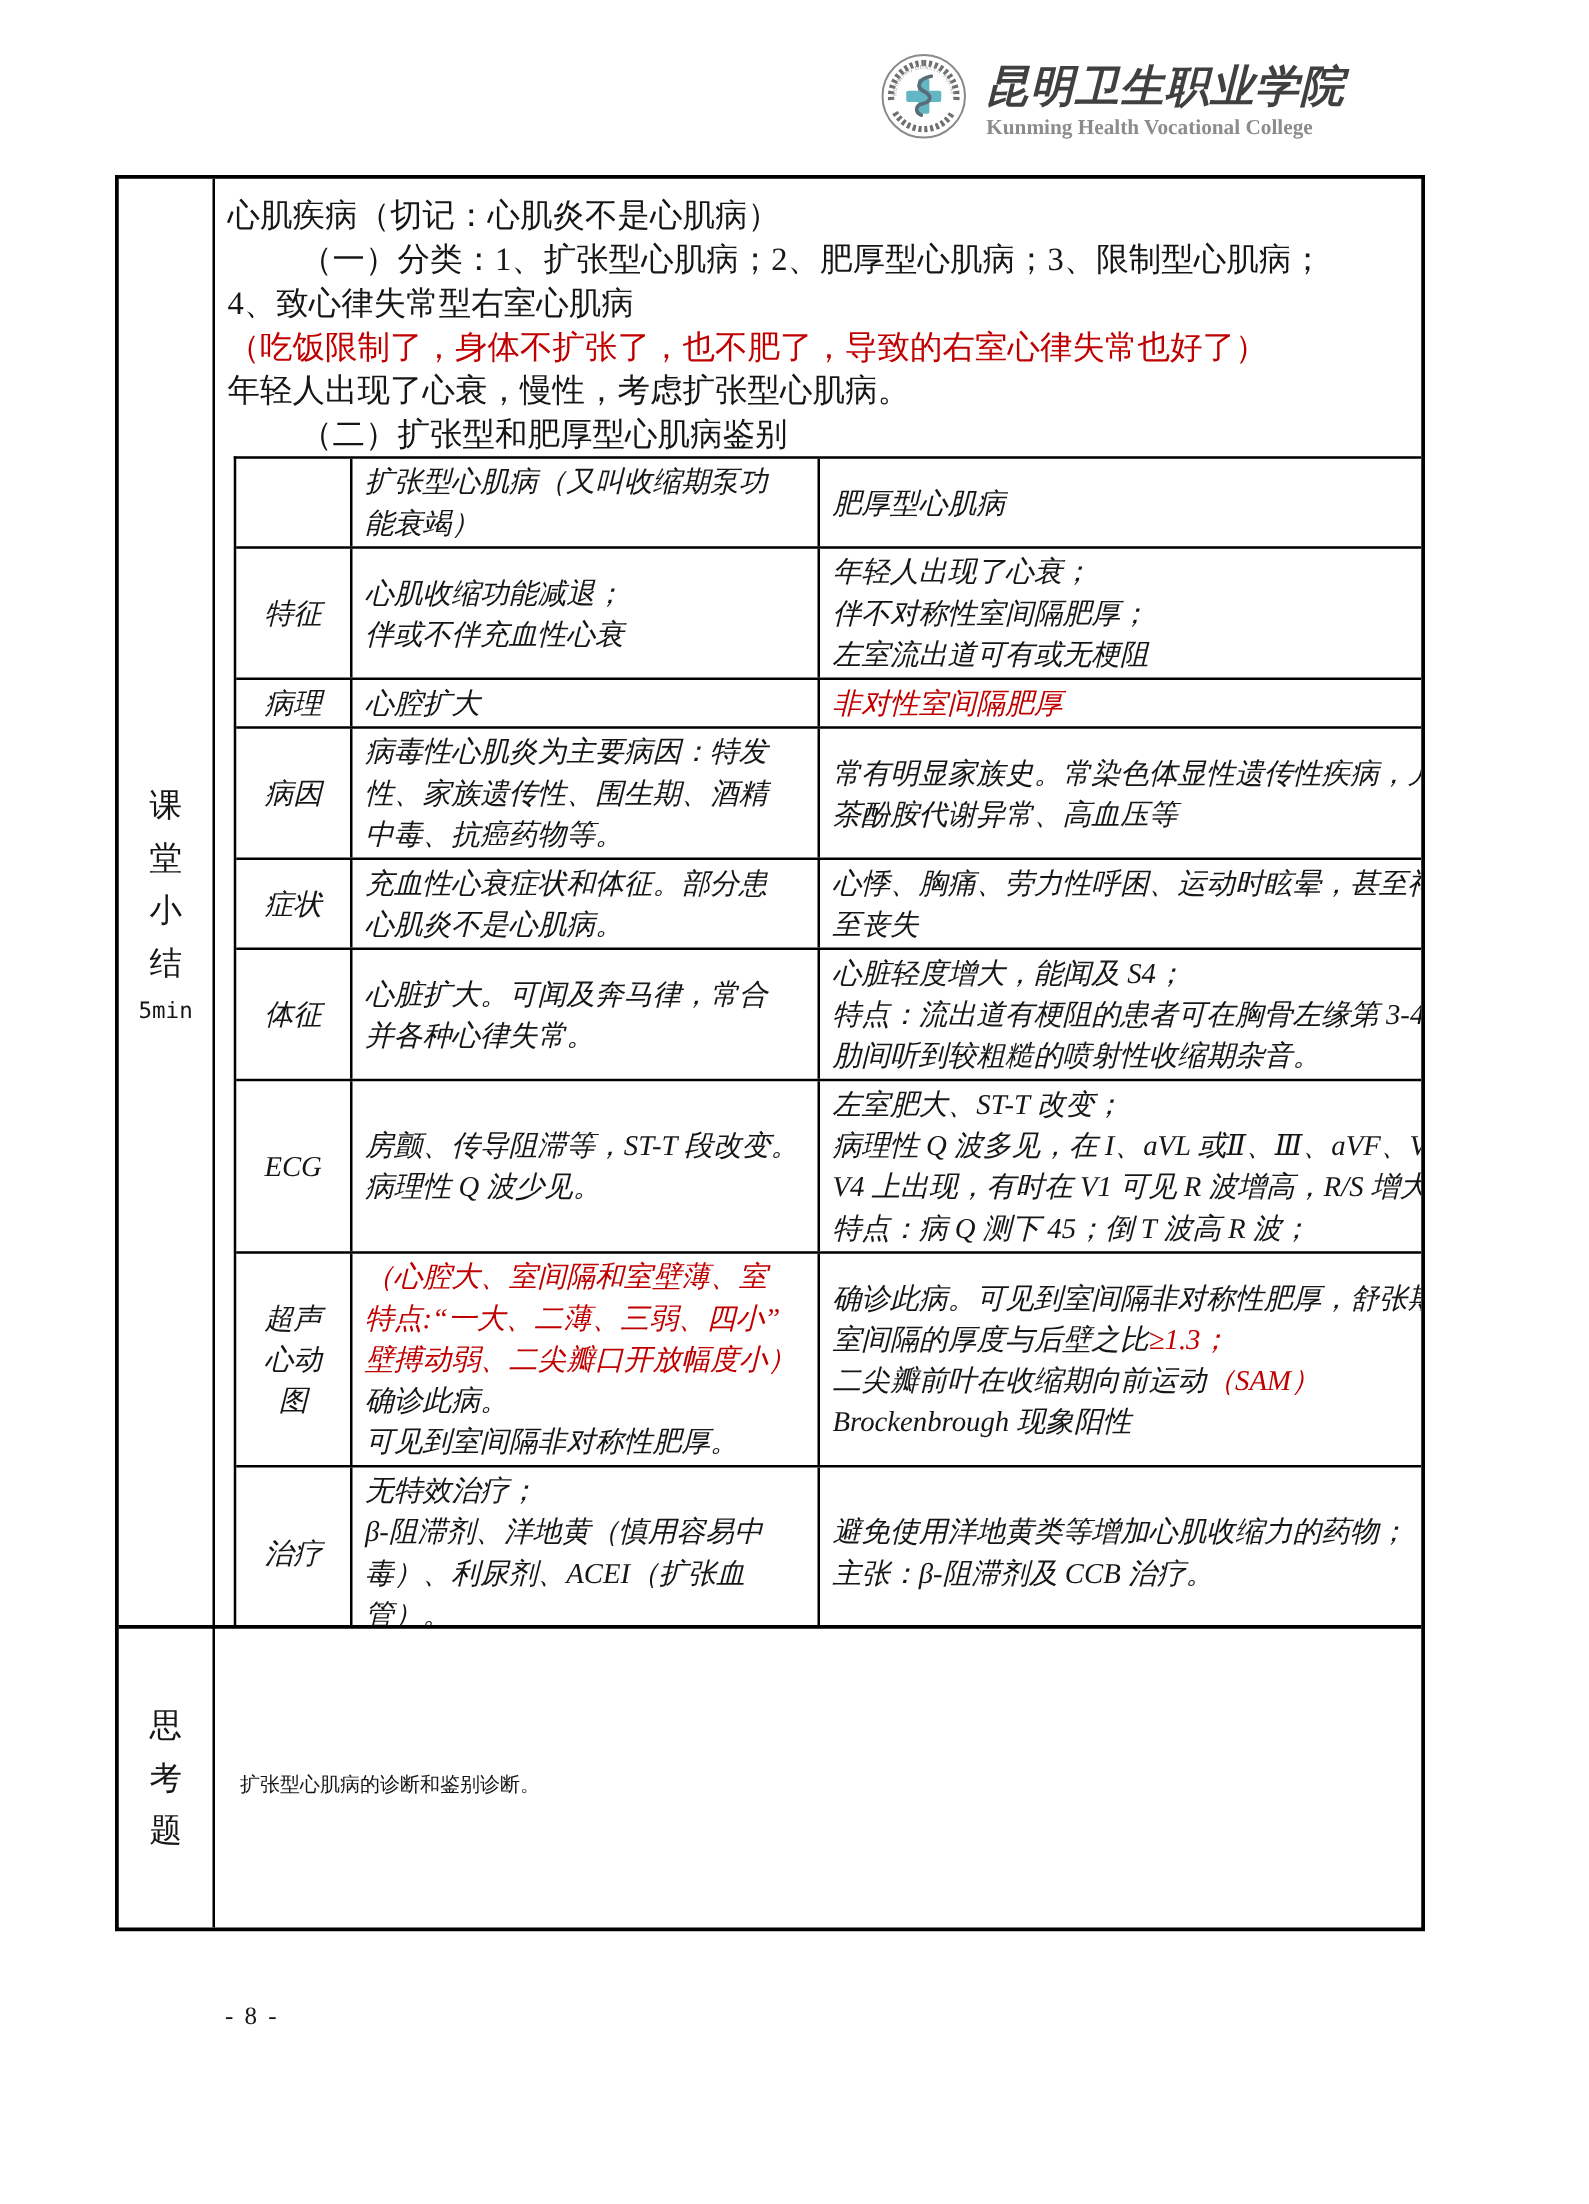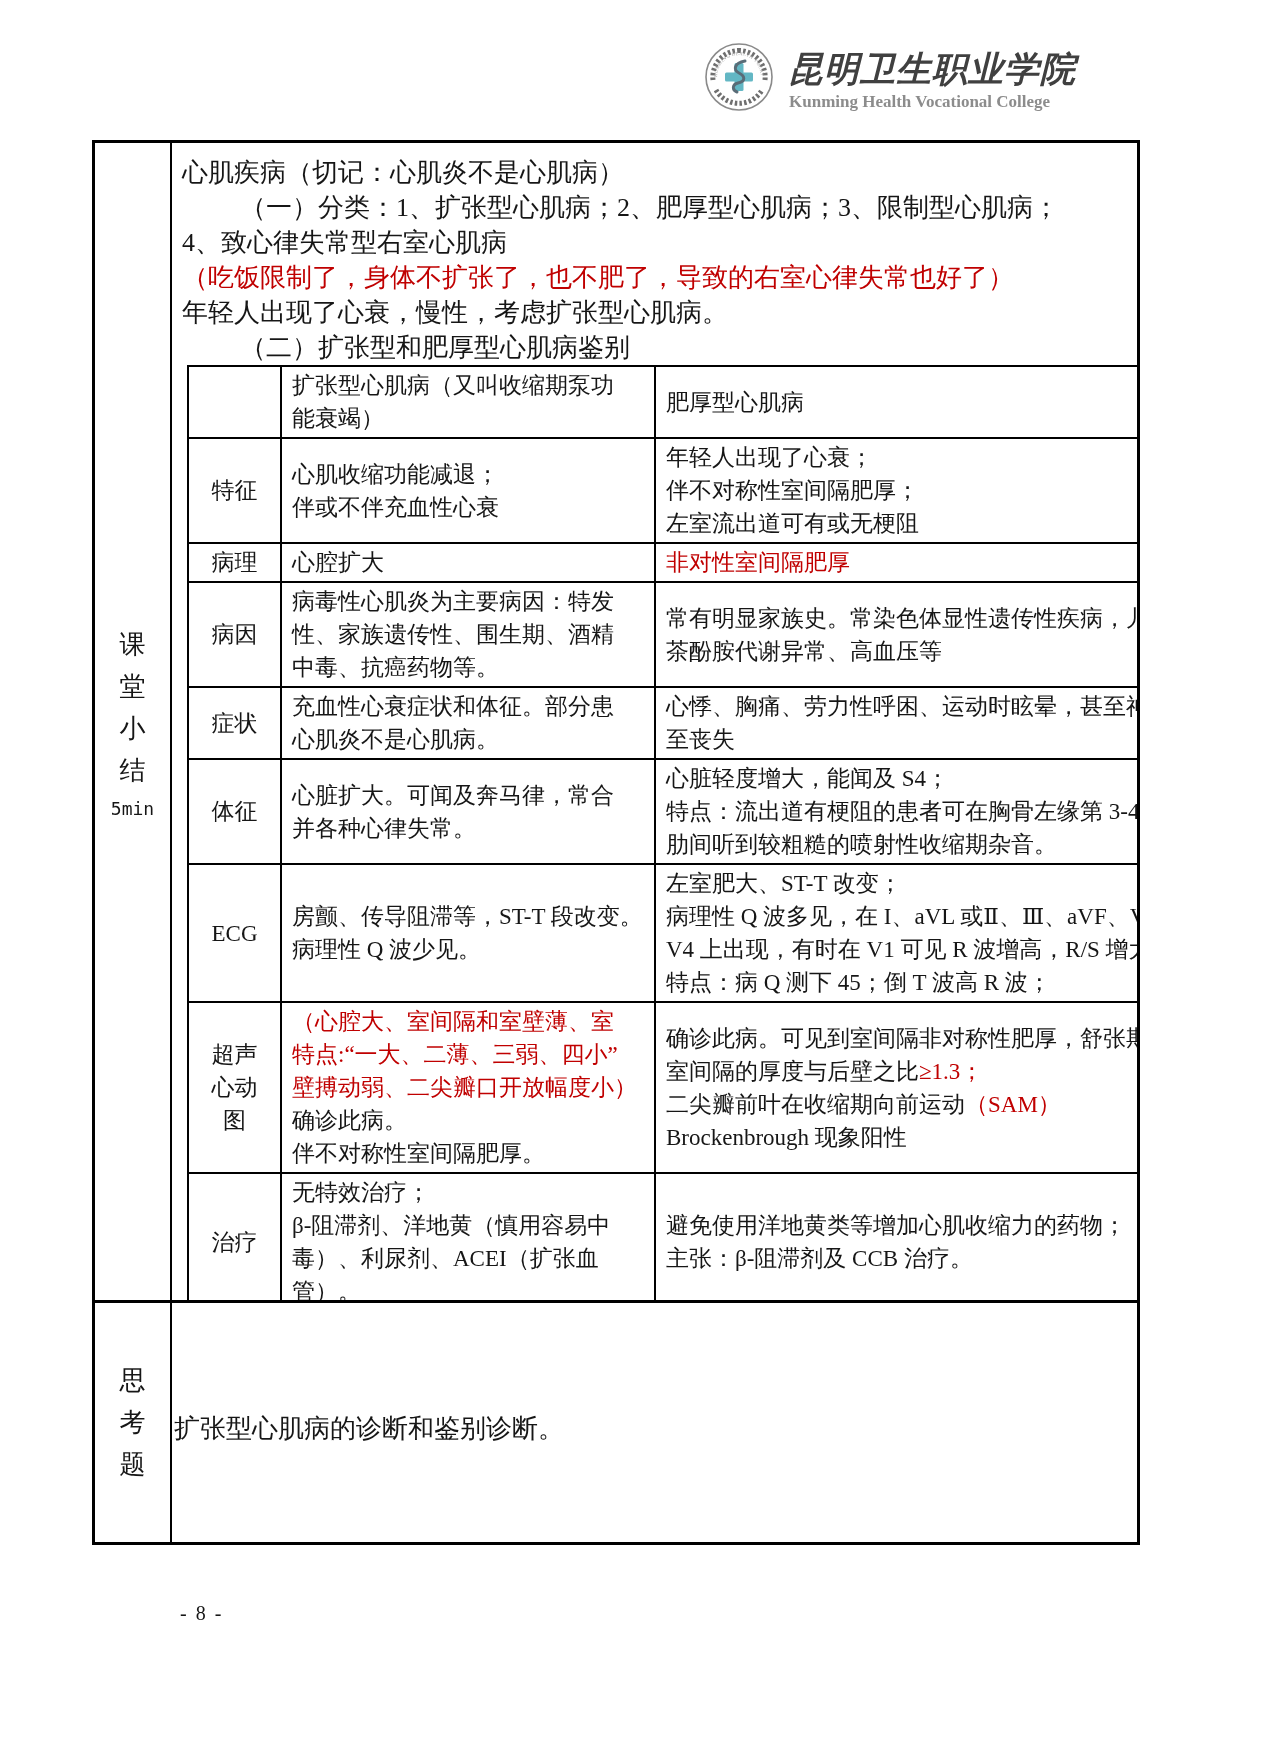--- a/index.html
+++ b/index.html
@@ -49,40 +49,41 @@
   .para { font-size:26px; line-height:35px; white-space:nowrap; }
   .para.indent { padding-left:58px; }
 
   
   .cmp-table {
     margin-left:15px;
     border-top:2.5px solid #000;
     border-left:2.5px solid #000;
     border-bottom:2.5px solid #000;
     width:calc(100% - 15px);
+    font-style:italic;
   }
   .t-row { display:flex; align-items:stretch; }
   .t-row + .t-row { border-top:2.5px solid #000; }
   .t-cell {
     display:flex; flex-direction:column; justify-content:center;
     padding:2px 10px; font-size:23px; line-height:33px;
   }
   .t-label {
     width:93px; flex:0 0 93px;
     border-right:2.5px solid #000;
     text-align:center; padding:2px 2px;
   }
   .t-c1 { width:374px; flex:0 0 374px; border-right:2.5px solid #000; }
   .t-c2 { flex:1 1 auto; overflow:hidden; }
   .t-c2 .ln { white-space:nowrap; }
   .ln { min-height:33px; }
 
   
   .content-2 { display:flex; align-items:center; }
-  .question-text { font-size:26px; padding-left:2px; padding-top:12px; }
+  .question-text { font-size:16px; padding-left:20px; padding-top:12px; }
 
   .pageno { position:absolute; left:180px; top:1602px; font-size:20px; letter-spacing:2px; }
 </style>
 </head>
 <body>
 
 <div class="masthead">
   <svg class="seal" width="70" height="70" viewBox="0 0 70 70">
     <circle cx="35" cy="35" r="33" fill="#ffffff" stroke="#8a8a8a" stroke-width="1.6"></circle>
     <path d="M 9,38 A 26.5,26.5 0 0 1 35,8.5" fill="none" stroke="#6f6f6f" stroke-width="5" stroke-dasharray="2.5 2.2"></path>
@@ -219,21 +220,21 @@
           <div class="t-cell t-label">
             <div class="ln"><span>超声</span></div>
             <div class="ln"><span>心动</span></div>
             <div class="ln"><span>图</span></div>
           </div>
           <div class="t-cell t-c1">
             <div class="ln"><span class="red">（心腔大、室间隔和室壁薄、室</span></div>
             <div class="ln"><span class="red">特点:“一大、二薄、三弱、四小”</span></div>
             <div class="ln"><span class="red">壁搏动弱、二尖瓣口开放幅度小）</span></div>
             <div class="ln"><span>确诊此病。</span></div>
-            <div class="ln"><span>伴不对称性室间隔肥厚。</span></div>
+            <div class="ln"><span>可见到室间隔非对称性肥厚。</span></div>
           </div>
           <div class="t-cell t-c2">
             <div class="ln"><span>确诊此病。可见到室间隔非对称性肥厚，舒张期</span></div>
             <div class="ln"><span>室间隔的厚度与后壁之比</span><span class="red">≥1.3；</span></div>
             <div class="ln"><span>二尖瓣前叶在收缩期向前运动</span><span class="red">（SAM）</span></div>
             <div class="ln"><span>Brockenbrough 现象阳性</span></div>
           </div>
         </div>
         <div class="t-row">
           <div class="t-cell t-label">

